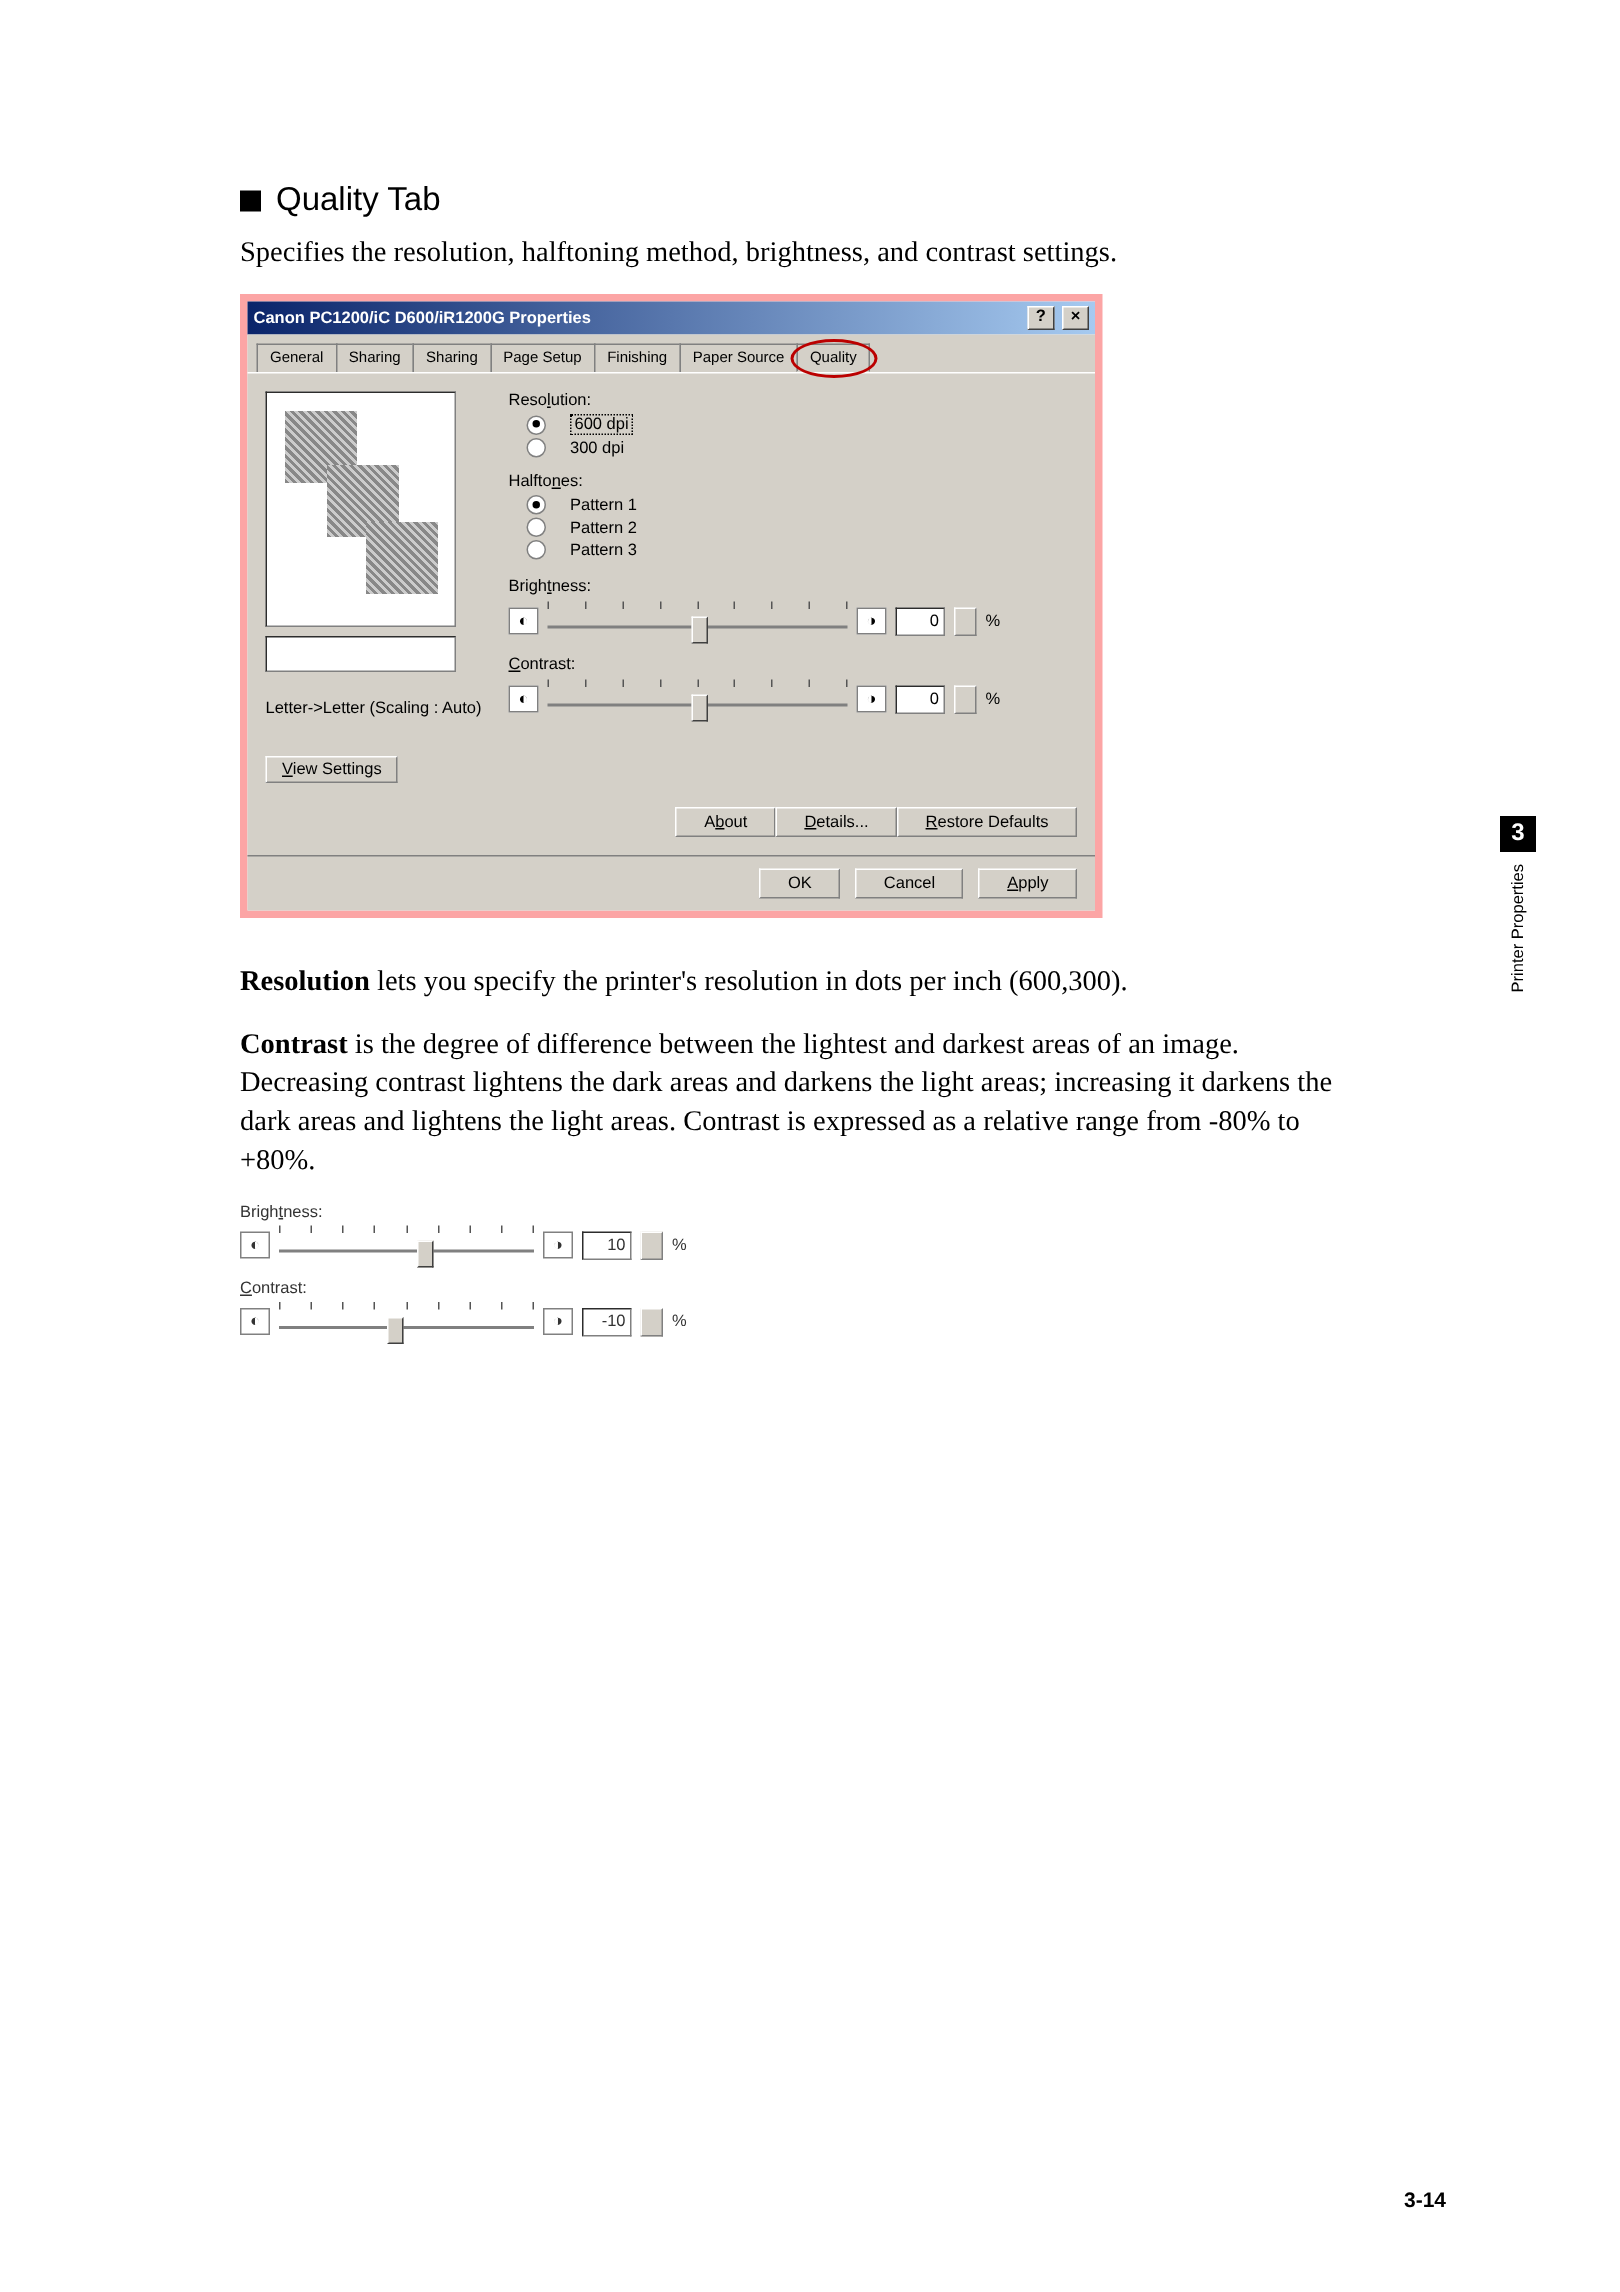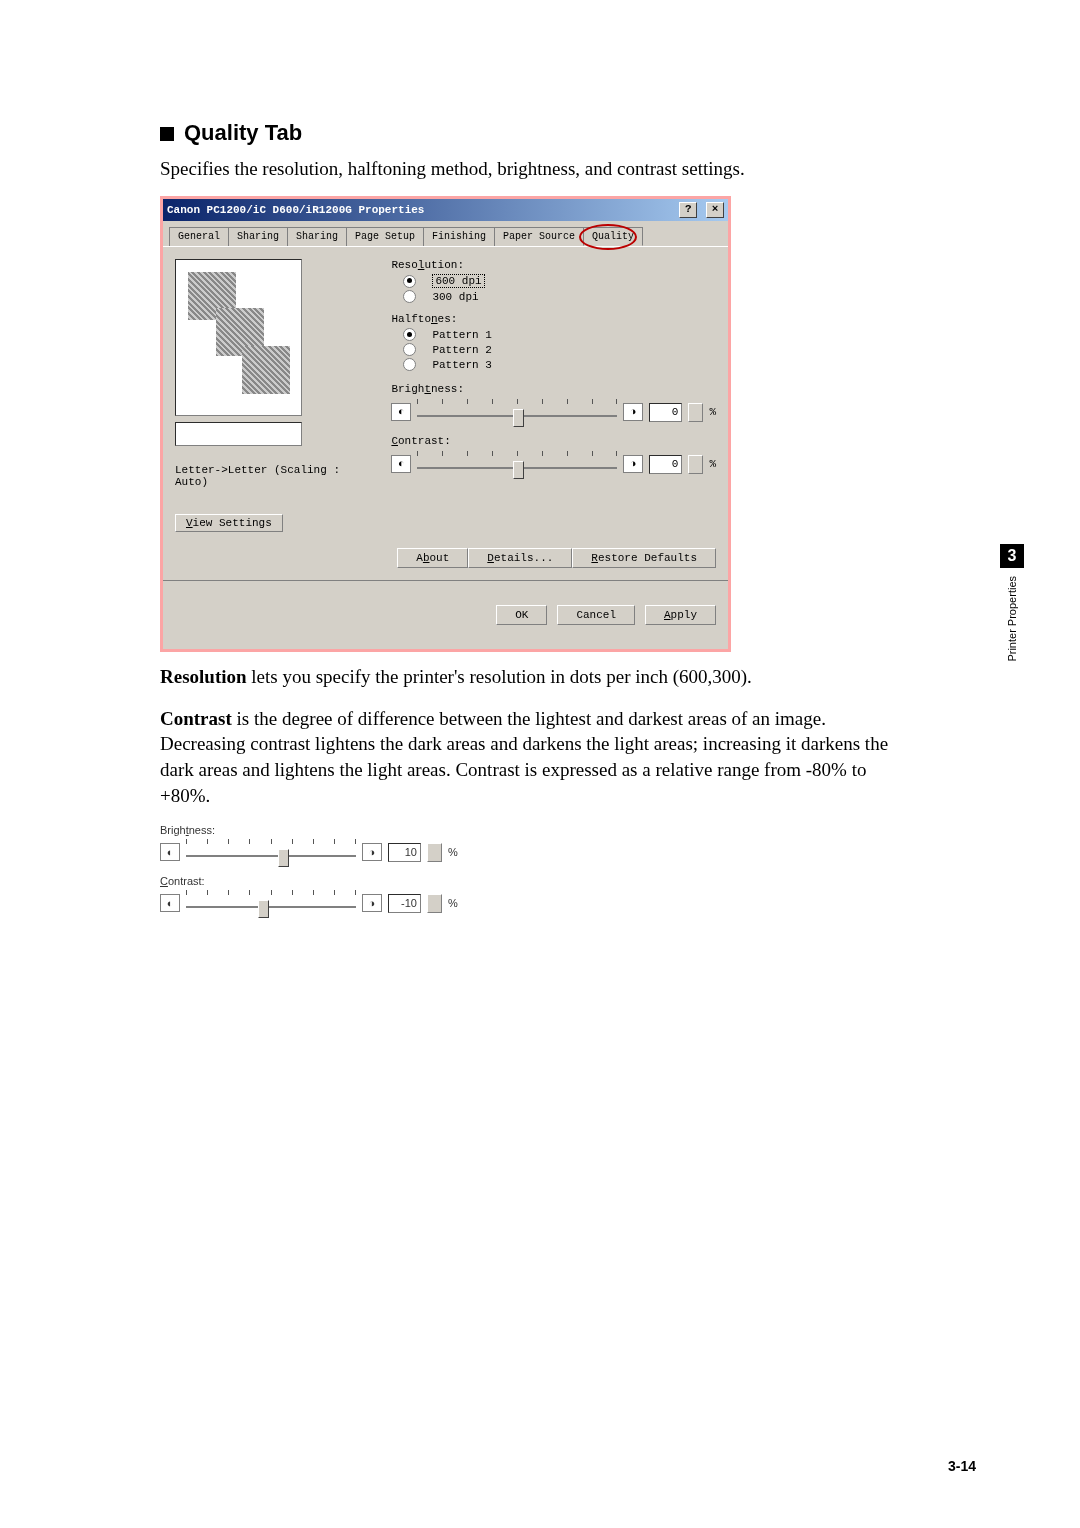--- a/index.html
+++ b/index.html
@@ -1,20 +1,20 @@
 <!DOCTYPE html>
 <html><head>
 <meta charset="utf-8">
 <style>
   body{margin:0;font-family:"Times New Roman",serif;background:#fff;color:#000;width:1080px;height:1528px;position:relative}
   .page{padding:120px 130px 60px 160px;width:750px}
-  .heading{font-family:Arial,sans-serif;font-weight:bold;font-size:22px;margin-bottom:12px}
+  .heading{font-family:Arial,sans-serif;font-weight:normal;font-size:22px;margin-bottom:12px}
   .sq{display:inline-block;width:14px;height:14px;background:#000;margin-right:10px;vertical-align:middle}
   .subtitle{font-size:19px;margin-bottom:16px}
-  .dialog{border:3px solid #fca5a5;width:565px;font-family:Liberation Mono, monospace;font-size:11px;color:#000;margin-bottom:12px}
+  .dialog{border:5px solid #fca5a5;width:565px;font-family:Liberation Sans, sans-serif;font-size:11px;color:#000;margin-bottom:30px}
   .titlebar{background:linear-gradient(to right,#0a246a,#a6caf0);color:#fff;padding:3px 4px;display:flex;justify-content:space-between;align-items:center;font-weight:bold;font-size:11px}
   .winbtns span{display:inline-block;background:#d4d0c8;color:#000;width:16px;height:14px;text-align:center;border:1px solid #fff;border-right-color:#404040;border-bottom-color:#404040;font-weight:bold;line-height:12px;margin-left:2px}
   .tabs{background:#d4d0c8;padding:6px 6px 0 6px;display:flex;gap:0}
   .tab{padding:3px 8px;border:1px solid #808080;border-bottom:none;background:#d4d0c8;margin-right:-1px;font-size:10px;position:relative}
   .tab.active{background:#d4d0c8;border-bottom:1px solid #d4d0c8;z-index:2}
   .oval{position:absolute;border:2px solid #b00;border-radius:50%;width:54px;height:22px;left:-5px;top:-4px}
   .panel{background:#d4d0c8;padding:12px;border-top:1px solid #fff}
   .row{display:flex}
   .preview{width:125px;height:155px;background:#fff;border:1px inset #808080;margin-bottom:6px;position:relative;overflow:hidden}
   .ptn{position:absolute;width:48px;height:48px;background:repeating-linear-gradient(45deg,#888 0 2px,#ccc 2px 4px)}
@@ -37,21 +37,21 @@
   .spin{width:28px;height:17px;border:1px inset #808080;background:#fff;text-align:right;padding-right:3px;font-size:11px;line-height:16px;display:inline-block}
   .spinbtn{display:inline-block;width:13px;height:17px;background:#d4d0c8;border:1px solid #808080;border-top-color:#fff;border-left-color:#fff;vertical-align:top}
   .btnrow{display:flex;justify-content:flex-end;gap:0;margin-top:16px}
   .btn{padding:3px 18px;border:1px solid #808080;background:#d4d0c8;border-top-color:#fff;border-left-color:#fff;font-size:11px}
   .para{font-size:19px;line-height:1.35;margin:0 0 16px 0}
   .para b{font-weight:bold}
   .mini{margin-top:6px;font-family:Tahoma,Arial,sans-serif;font-size:11px;color:#333;width:320px}
   .sidetab{position:absolute;right:56px;top:544px;display:flex;flex-direction:column;align-items:center}
   .sidenum{background:#000;color:#fff;width:24px;height:24px;display:flex;align-items:center;justify-content:center;font-family:Arial,sans-serif;font-weight:bold;font-size:16px}
   .sidetxt{writing-mode:vertical-rl;transform:rotate(180deg);font-family:Arial,sans-serif;font-size:11px;margin-top:8px;color:#000}
-  .pagenum{position:absolute;right:104px;bottom:54px;font-family:Arial,sans-serif;font-weight:bold;font-size:14px}
+  .pagenum{position:absolute;right:116px;bottom:54px;font-family:Arial,sans-serif;font-weight:bold;font-size:14px}
   .un{text-decoration:underline}
 </style>
 </head>
 <body>
 
 <div class="page">
   <div class="heading"><span class="sq"></span><span>Quality Tab</span></div>
   <div class="subtitle">Specifies the resolution, halftoning method, brightness, and contrast settings.</div>
 
   <div class="dialog">
@@ -160,21 +160,21 @@
           </div>
             </div>
         </div>
       </div>
       <div class="btnrow">
         <span class="btn">A<span class="un">b</span>out</span>
         <span class="btn"><span class="un">D</span>etails...</span>
         <span class="btn"><span class="un">R</span>estore Defaults</span>
       </div>
     </div>
-    <div style="background:#d4d0c8;padding:24px 12px;display:flex;justify-content:flex-end;gap:10px;border-top:1px solid #808080">
+    <div style="background:#d4d0c8;padding:8px 12px;display:flex;justify-content:flex-end;gap:10px;border-top:1px solid #808080">
       <span class="btn">OK</span>
       <span class="btn">Cancel</span>
       <span class="btn"><span class="un">A</span>pply</span>
     </div>
   </div>
 
   <p class="para"><b>Resolution</b><span> lets you specify the printer's resolution in dots per inch (600,300).</span></p>
   <p class="para"><b>Contrast</b><span> is the degree of difference between the lightest and darkest areas of an image. Decreasing contrast lightens the dark areas and darkens the light areas; increasing it darkens the dark areas and lightens the light areas. Contrast is expressed as a relative range from -80% to +80%.</span></p>
 
   <div class="mini">

